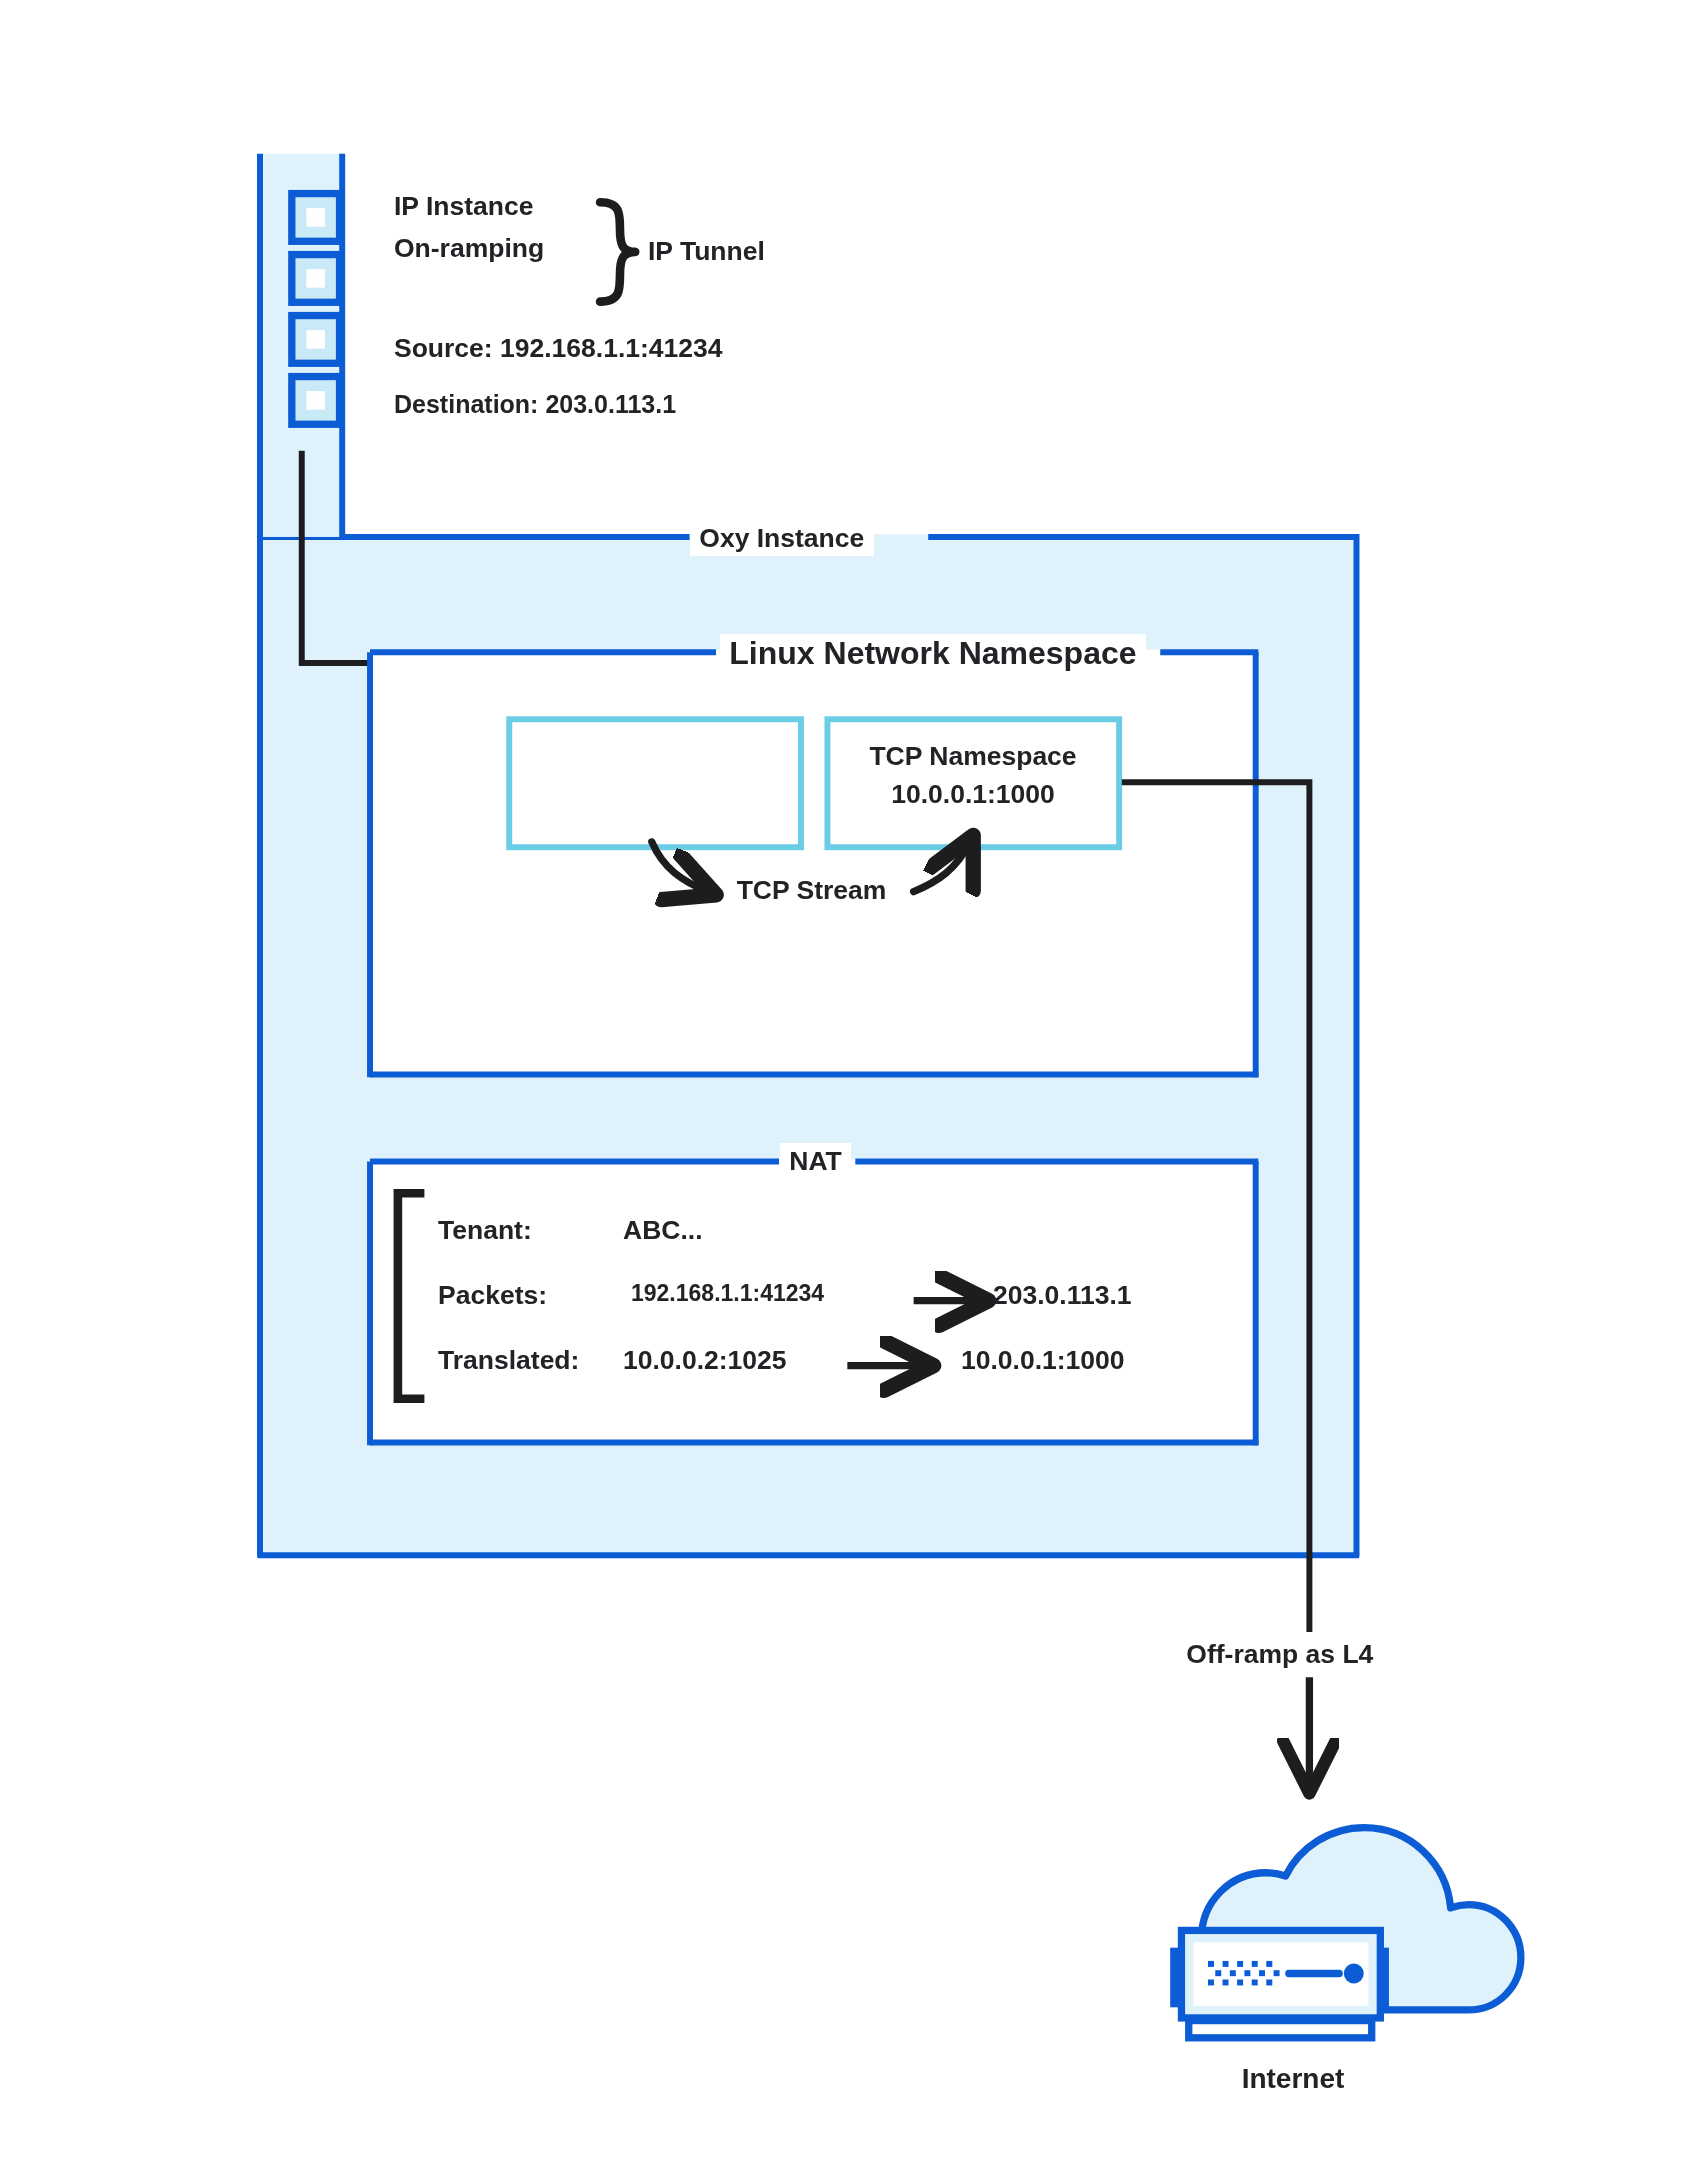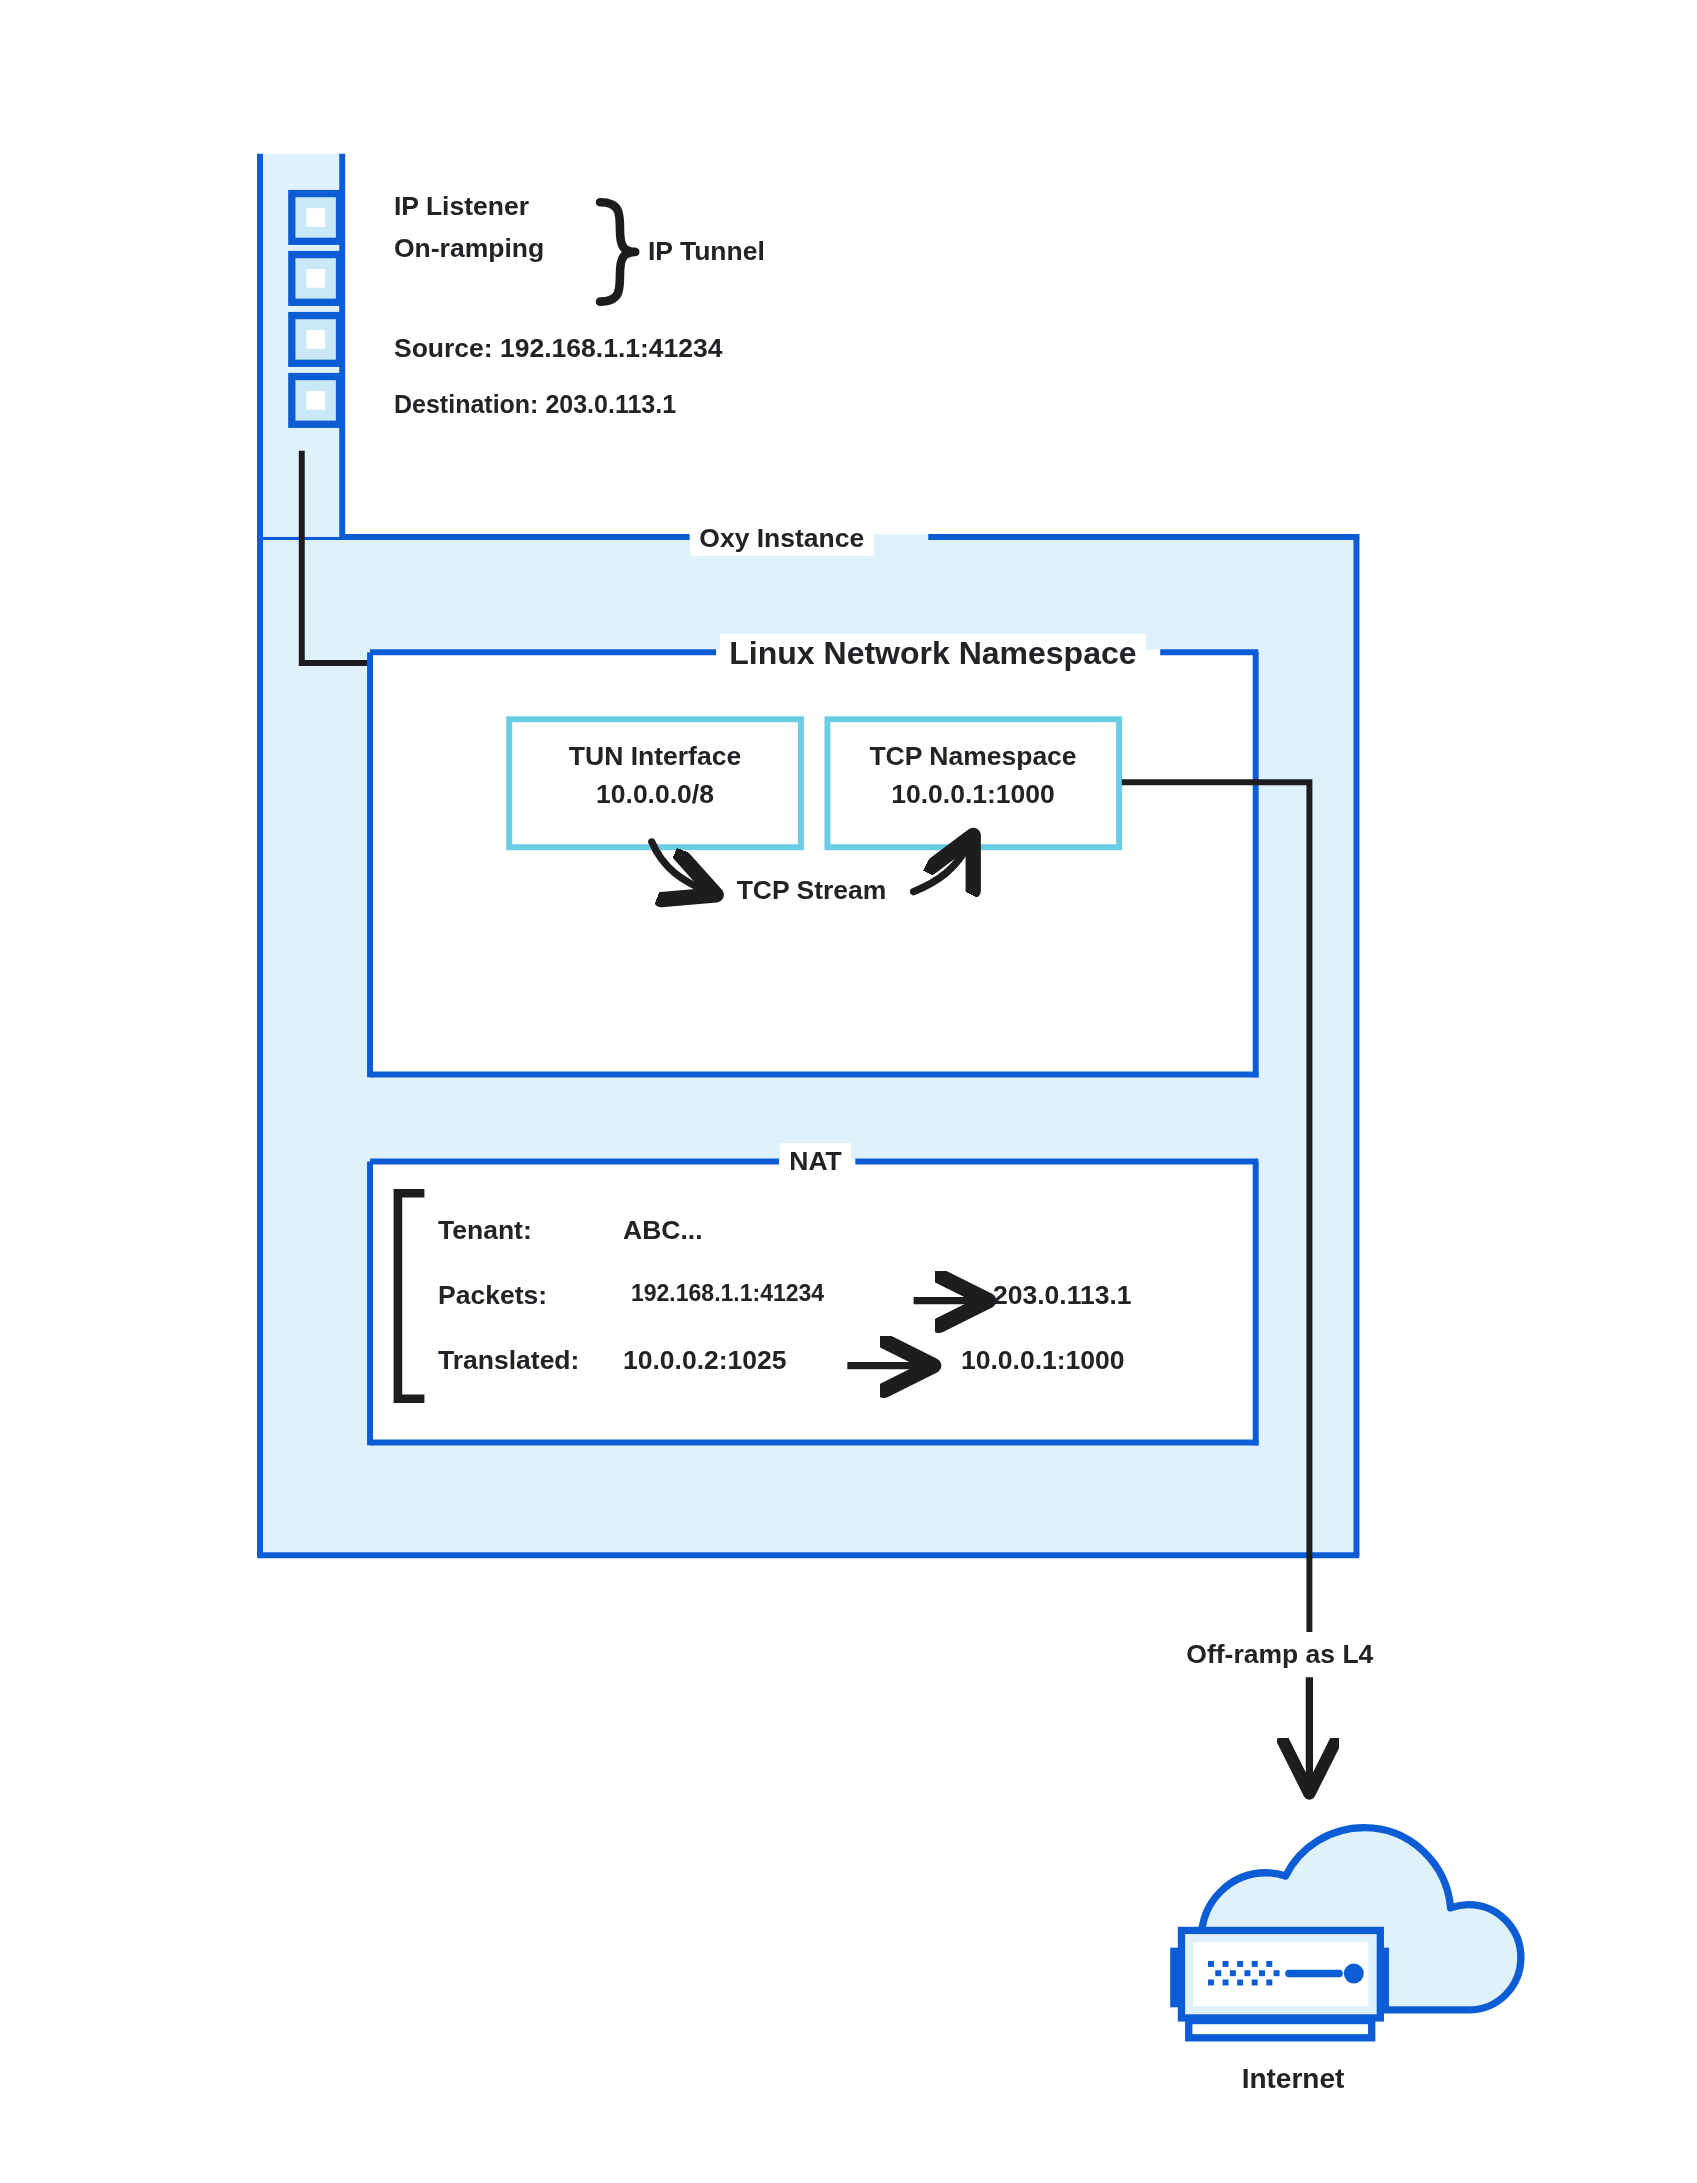--- a/index.html
+++ b/index.html
@@ -184,37 +184,33 @@
         <rect x="1888" y="2986" width="9" height="9"></rect>
         <rect x="1910" y="2986" width="9" height="9"></rect>
       </g>
 
       <line x1="1944" y1="2977" x2="2020" y2="2977" stroke="#0B5CD5" stroke-width="11" stroke-linecap="round"></line>
       <circle cx="2042" cy="2977" r="15" fill="#0B5CD5"></circle>
     </g>
   </svg>
 
   <div class="lbl" style="left:394px; top:191px; font-size:26.5px;">
-    <div>IP Listener</div>
+    <div>IP Instance</div>
     <div style="margin-top:10.6px;">On-ramping</div>
   </div>
 
   <div class="lbl" style="left:648px; top:236px; font-size:26.5px;">IP Tunnel</div>
 
   <div class="lbl" style="left:394px; top:333px; font-size:26.5px;">Source: 192.168.1.1:41234</div>
   <div class="lbl" style="left:394px; top:390px; font-size:25px;">Destination: 203.0.113.1</div>
 
   <div class="lbl lbl-box" style="left:690px; top:520px; font-size:26.5px; line-height:36px; height:36px;">Oxy Instance</div>
 
   <div class="lbl lbl-box" style="left:720px; top:634px; font-size:32px; line-height:38px; height:38px;">Linux Network Namespace</div>
 
-  <div class="lbl txt-center" style="left:509px; top:741px; width:292px; font-size:26.5px;">
-    <div>TUN Interface</div>
-    <div style="margin-top:6.6px;">10.0.0.0/8</div>
-  </div>
 
   <div class="lbl txt-center" style="left:827px; top:741px; width:292px; font-size:26.5px;">
     <div>TCP Namespace</div>
     <div style="margin-top:6.6px;">10.0.0.1:1000</div>
   </div>
 
   <div class="lbl txt-center" style="left:708px; top:875px; width:207px; font-size:26.5px;">TCP Stream</div>
 
 
   <div class="lbl lbl-box" style="left:780px; top:1143px; font-size:26.5px; line-height:37px; height:37px;">NAT</div>

